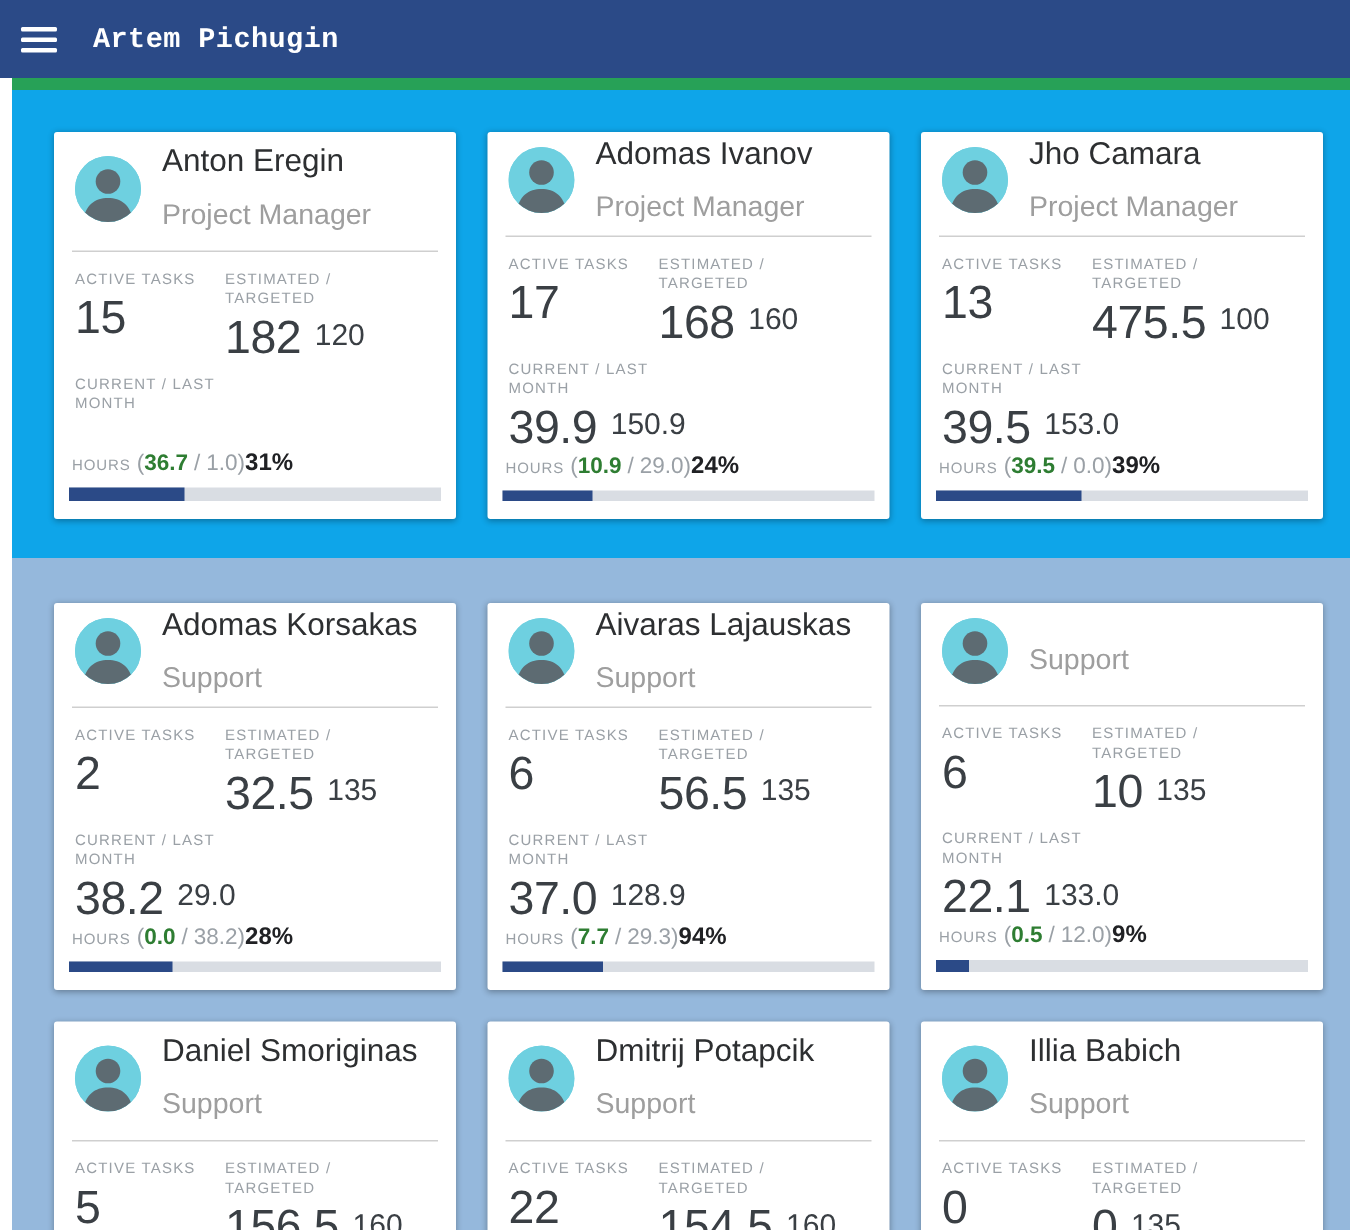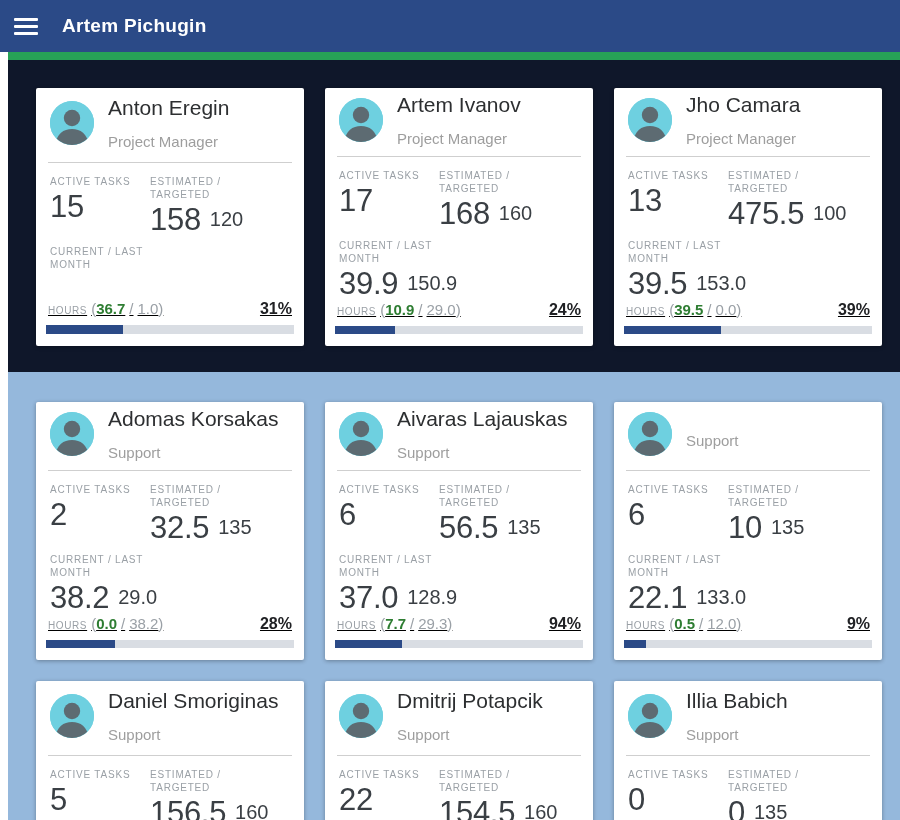--- a/index.html
+++ b/index.html
@@ -9,57 +9,57 @@
     background:#ffffff;
     position:relative;
   }
   
   .appbar {
     height:52px; background:#2b4a87;
     display:flex; align-items:center; padding:0 14px;
   }
   .hamburger { width:24px; display:flex; flex-direction:column; gap:4px; cursor:pointer; padding:4px 0; }
   .hamburger span { display:block; height:3px; background:#fff; border-radius:1px; }
-  .appbar-title { color:#fff; font-size:19px; font-weight:700; letter-spacing:.3px; margin-left:24px; }
+  .appbar-title { color:#fff; font-size:19px; font-weight:700; letter-spacing:.3px; margin-left:24px;font-family:Liberation Mono, monospace; }
 
   
   .content { margin-left:8px; }
   .accent-bar { height:8px; background:#27a157; }
   .section { padding-left:28px; }
-  .section-green { background:#0f172a; padding-top:28px; padding-bottom:26px; }
+  .section-green { background:#0ea5e9; padding-top:28px; padding-bottom:26px; }
   .section-blue  { background:#95b8dc; padding-top:30px; padding-bottom:40px; }
   .cards-grid { display:grid; grid-template-columns:repeat(3,268px); column-gap:21px; row-gap:21px; }
 
   
   .card {
     width:268px; height:258px; background:#fff; border-radius:2px;
     box-shadow:0 1px 4px rgba(0,0,0,.32);
     display:flex; flex-direction:column; padding-top:8px; overflow:hidden;
   }
   .card-head { display:flex; align-items:center; gap:14px; padding:0 14px; min-height:48px; }
   .avatar { width:44px; height:44px; border-radius:50%; background:#6ed0e0; overflow:hidden; flex-shrink:0; }
   .avatar svg { display:block; width:44px; height:44px; }
   .member-name { font-size:21px; color:#2d2f31; line-height:1.15; }
-  .member-role { font-size:15px; color:#9e9e9e; margin-top:13px; }
+  .member-role { font-size:19px; color:#9e9e9e; margin-top:13px; }
   .divider { border-top:1px solid #cfcfcf; margin:12px 12px 0 12px; }
 
   .stats { padding:12px 14px 0; }
   .stat-label { font-size:10px; color:#9aa0a6; letter-spacing:.8px; line-height:13px; }
   .big-num { font-size:31px; color:#3a3f44; line-height:34px; margin-top:2px; letter-spacing:-.3px; }
   .num-pair { display:flex; align-items:center; gap:9px; }
   .small-num { font-size:20px; color:#3a3f44; }
   .stats-row1 { display:flex; }
   .col-active { width:100px; flex-shrink:0; }
   .col-est .stat-label { max-width:92px; }
   .stats-row2 { margin-top:8px; }
   .stats-row2 .stat-label { max-width:110px; }
 
   .hours-row {
     margin-top:auto; padding:0 12px;
-    display:flex; justify-content:space-between; align-items:baseline;text-decoration:underline;
+    display:flex; align-items:baseline;
   }
   .hours-left { font-size:15px; color:#9aa0a6; white-space:nowrap; }
   .hours-label { font-size:10px; letter-spacing:.6px; color:#9aa0a6; margin-right:4px; }
   .hours-current { color:#2e7d32; font-weight:700; }
   .hours-sep { margin:0 4px; }
   .percent { font-size:16px; font-weight:700; color:#202124; }
 
   .progress { height:9px; background:#d9dde3; margin:7px 10px 12px; }
   .progress-fill { height:100%; width:0; background:#2b4a87; }
 </style>
@@ -97,21 +97,21 @@
     <div class="divider"></div>
     <div class="stats">
       <div class="stats-row1">
         <div class="col-active">
           <div class="stat-label">ACTIVE TASKS</div>
           <div class="big-num">15</div>
         </div>
         <div class="col-est">
           <div class="stat-label">ESTIMATED / TARGETED</div>
           <div class="num-pair">
-            <div class="big-num">158</div>
+            <div class="big-num">182</div>
             <div class="small-num">120</div>
           </div>
         </div>
       </div>
       <div class="stats-row2">
         <div class="stat-label">CURRENT / LAST MONTH</div>
       </div>
     </div>
     <div class="hours-row">
       <div class="hours-left"><span class="hours-label">HOURS</span><span>(</span><span class="hours-current">36.7</span><span class="hours-sep">/</span><span>1.0</span><span>)</span></div>
@@ -125,21 +125,21 @@
   <div class="card">
     <div class="card-head">
       <div class="avatar">
         <svg viewBox="0 0 44 44">
           <rect width="44" height="44" fill="#6ed0e0"></rect>
           <circle cx="22" cy="17" r="8.2" fill="#5d6b72"></circle>
           <path d="M5 46 C6 33 13 28 22 28 C31 28 38 33 39 46 Z" fill="#5d6b72"></path>
         </svg>
       </div>
       <div>
-        <div class="member-name">Artem Ivanov</div>
+        <div class="member-name">Adomas Ivanov</div>
         <div class="member-role">Project Manager</div>
       </div>
     </div>
     <div class="divider"></div>
     <div class="stats">
       <div class="stats-row1">
         <div class="col-active">
           <div class="stat-label">ACTIVE TASKS</div>
           <div class="big-num">17</div>
         </div>

